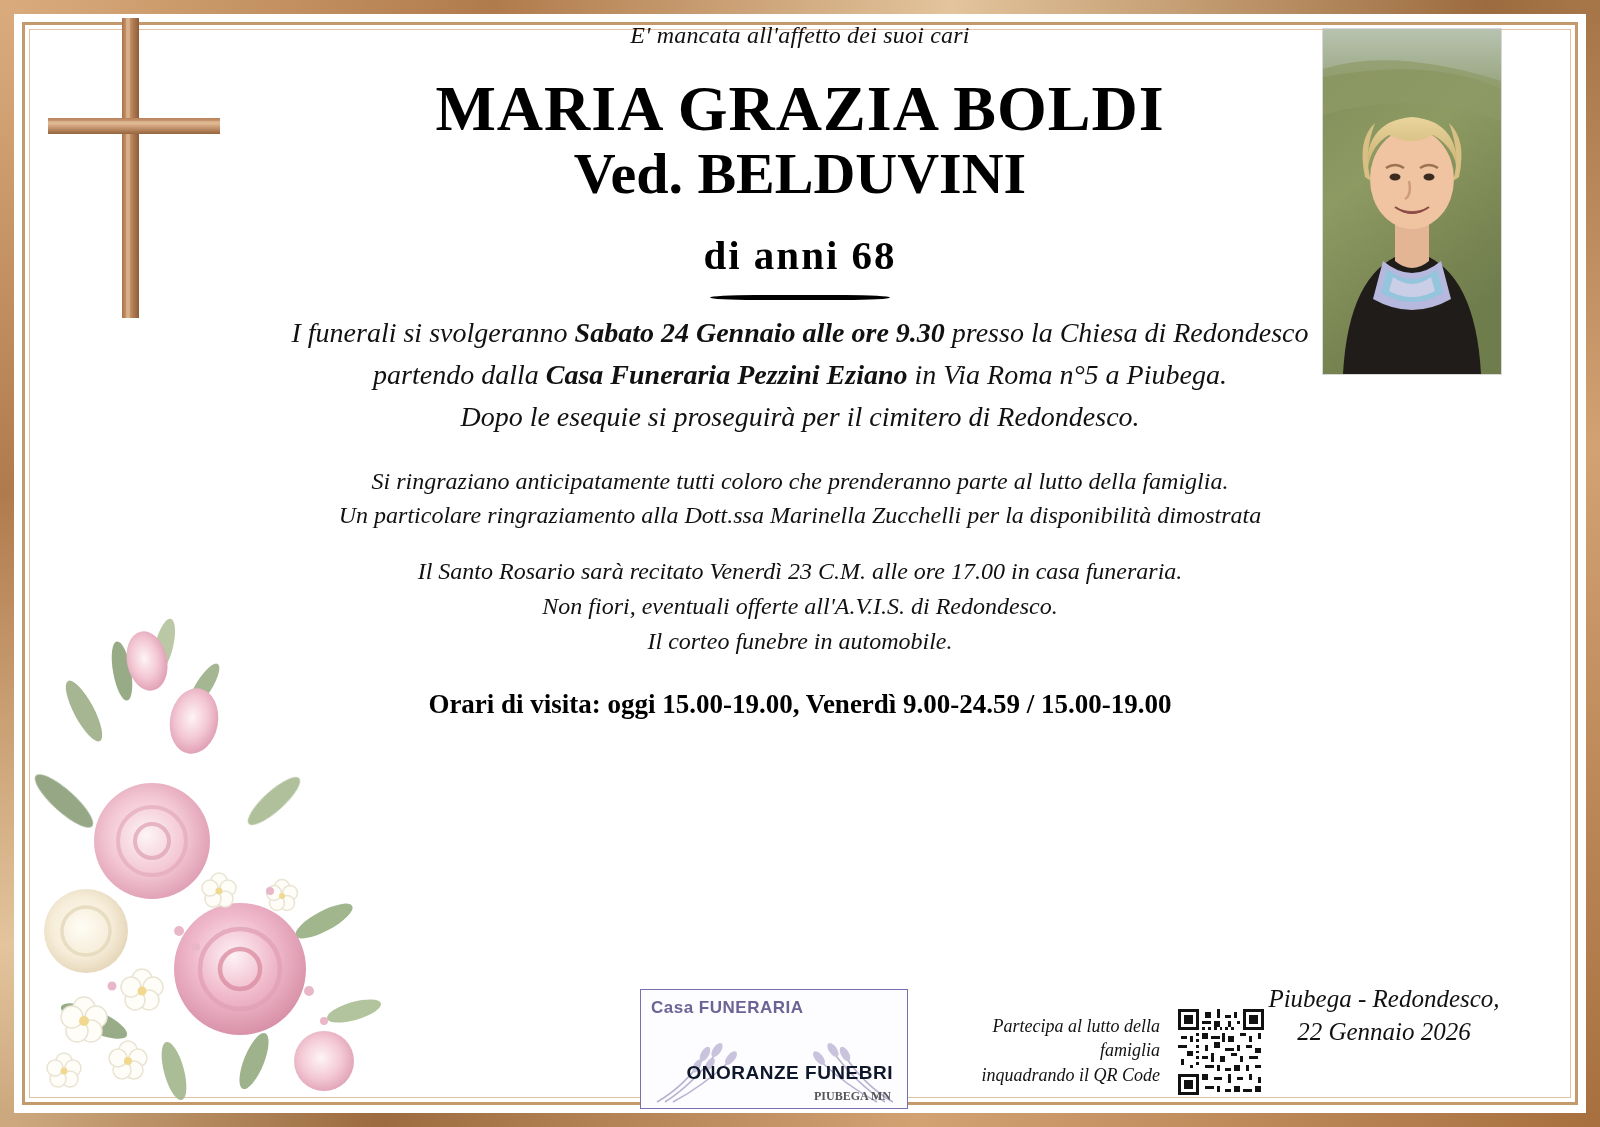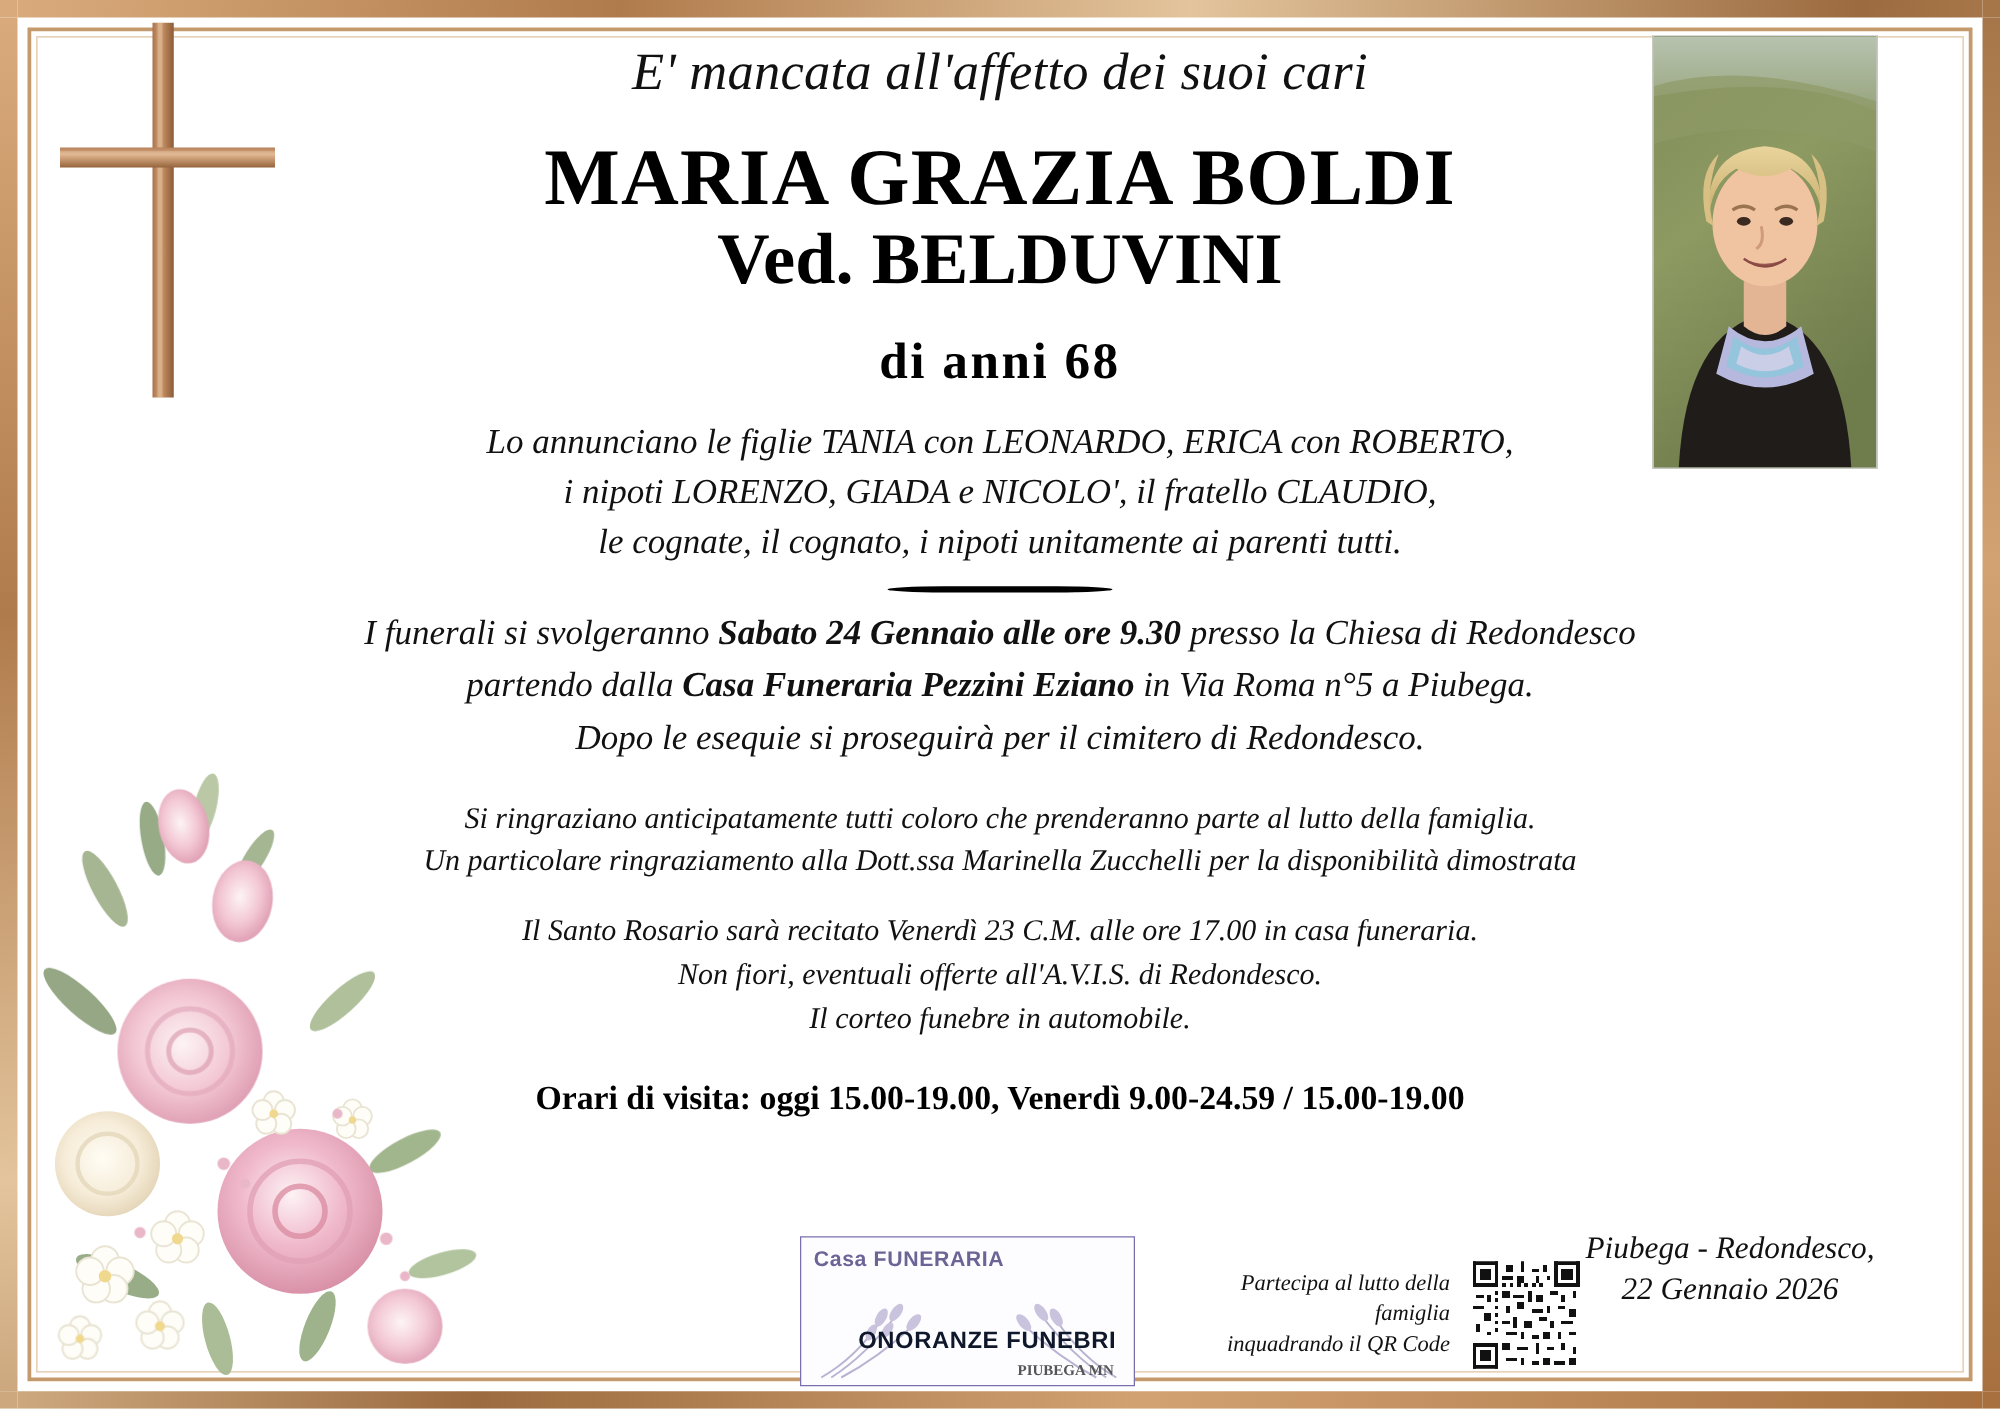--- a/index.html
+++ b/index.html
@@ -82,25 +82,24 @@
   
   .content {
     position: absolute;
     left: 250px;
     right: 250px;
     top: 22px;
     text-align: center;
   }
 
   .lead {
-    font-size: 42px;
+    font-size: 24px;
     font-style: italic;
     color: #111;
     letter-spacing: .2px;
-    margin-top: 12px;
   }
   .name1 {
     font-size: 64px;
     font-weight: bold;
     letter-spacing: 1px;
     color: #000;
     margin-top: 26px;
     line-height: 1.05;
     white-space: nowrap;
   }
@@ -433,25 +432,20 @@
       <path d="M72 178 Q89 190 106 178" stroke="#8a4b44" stroke-width="2" fill="none"></path>
     </svg>
   </div>
 
   <div class="content">
     <div class="lead">E' mancata all'affetto dei suoi cari</div>
     <div class="name1">MARIA GRAZIA BOLDI</div>
     <div class="name2">Ved. BELDUVINI</div>
     <div class="age">di anni 68</div>
 
-    <div class="announce">
-      <div>Lo annunciano le figlie TANIA con LEONARDO, ERICA con ROBERTO,</div>
-      <div>i nipoti LORENZO, GIADA e NICOLO', il fratello CLAUDIO,</div>
-      <div>le cognate, il cognato, i nipoti unitamente ai parenti tutti.</div>
-    </div>
 
     <div class="divider"></div>
 
     <div class="funeral">
       <div>
         <span>I funerali si svolgeranno </span><b>Sabato 24 Gennaio alle ore 9.30</b><span> presso la Chiesa di Redondesco</span>
       </div>
       <div>
         <span>partendo dalla </span><b>Casa Funeraria Pezzini Eziano</b><span> in Via Roma n°5 a Piubega.</span>
       </div>

